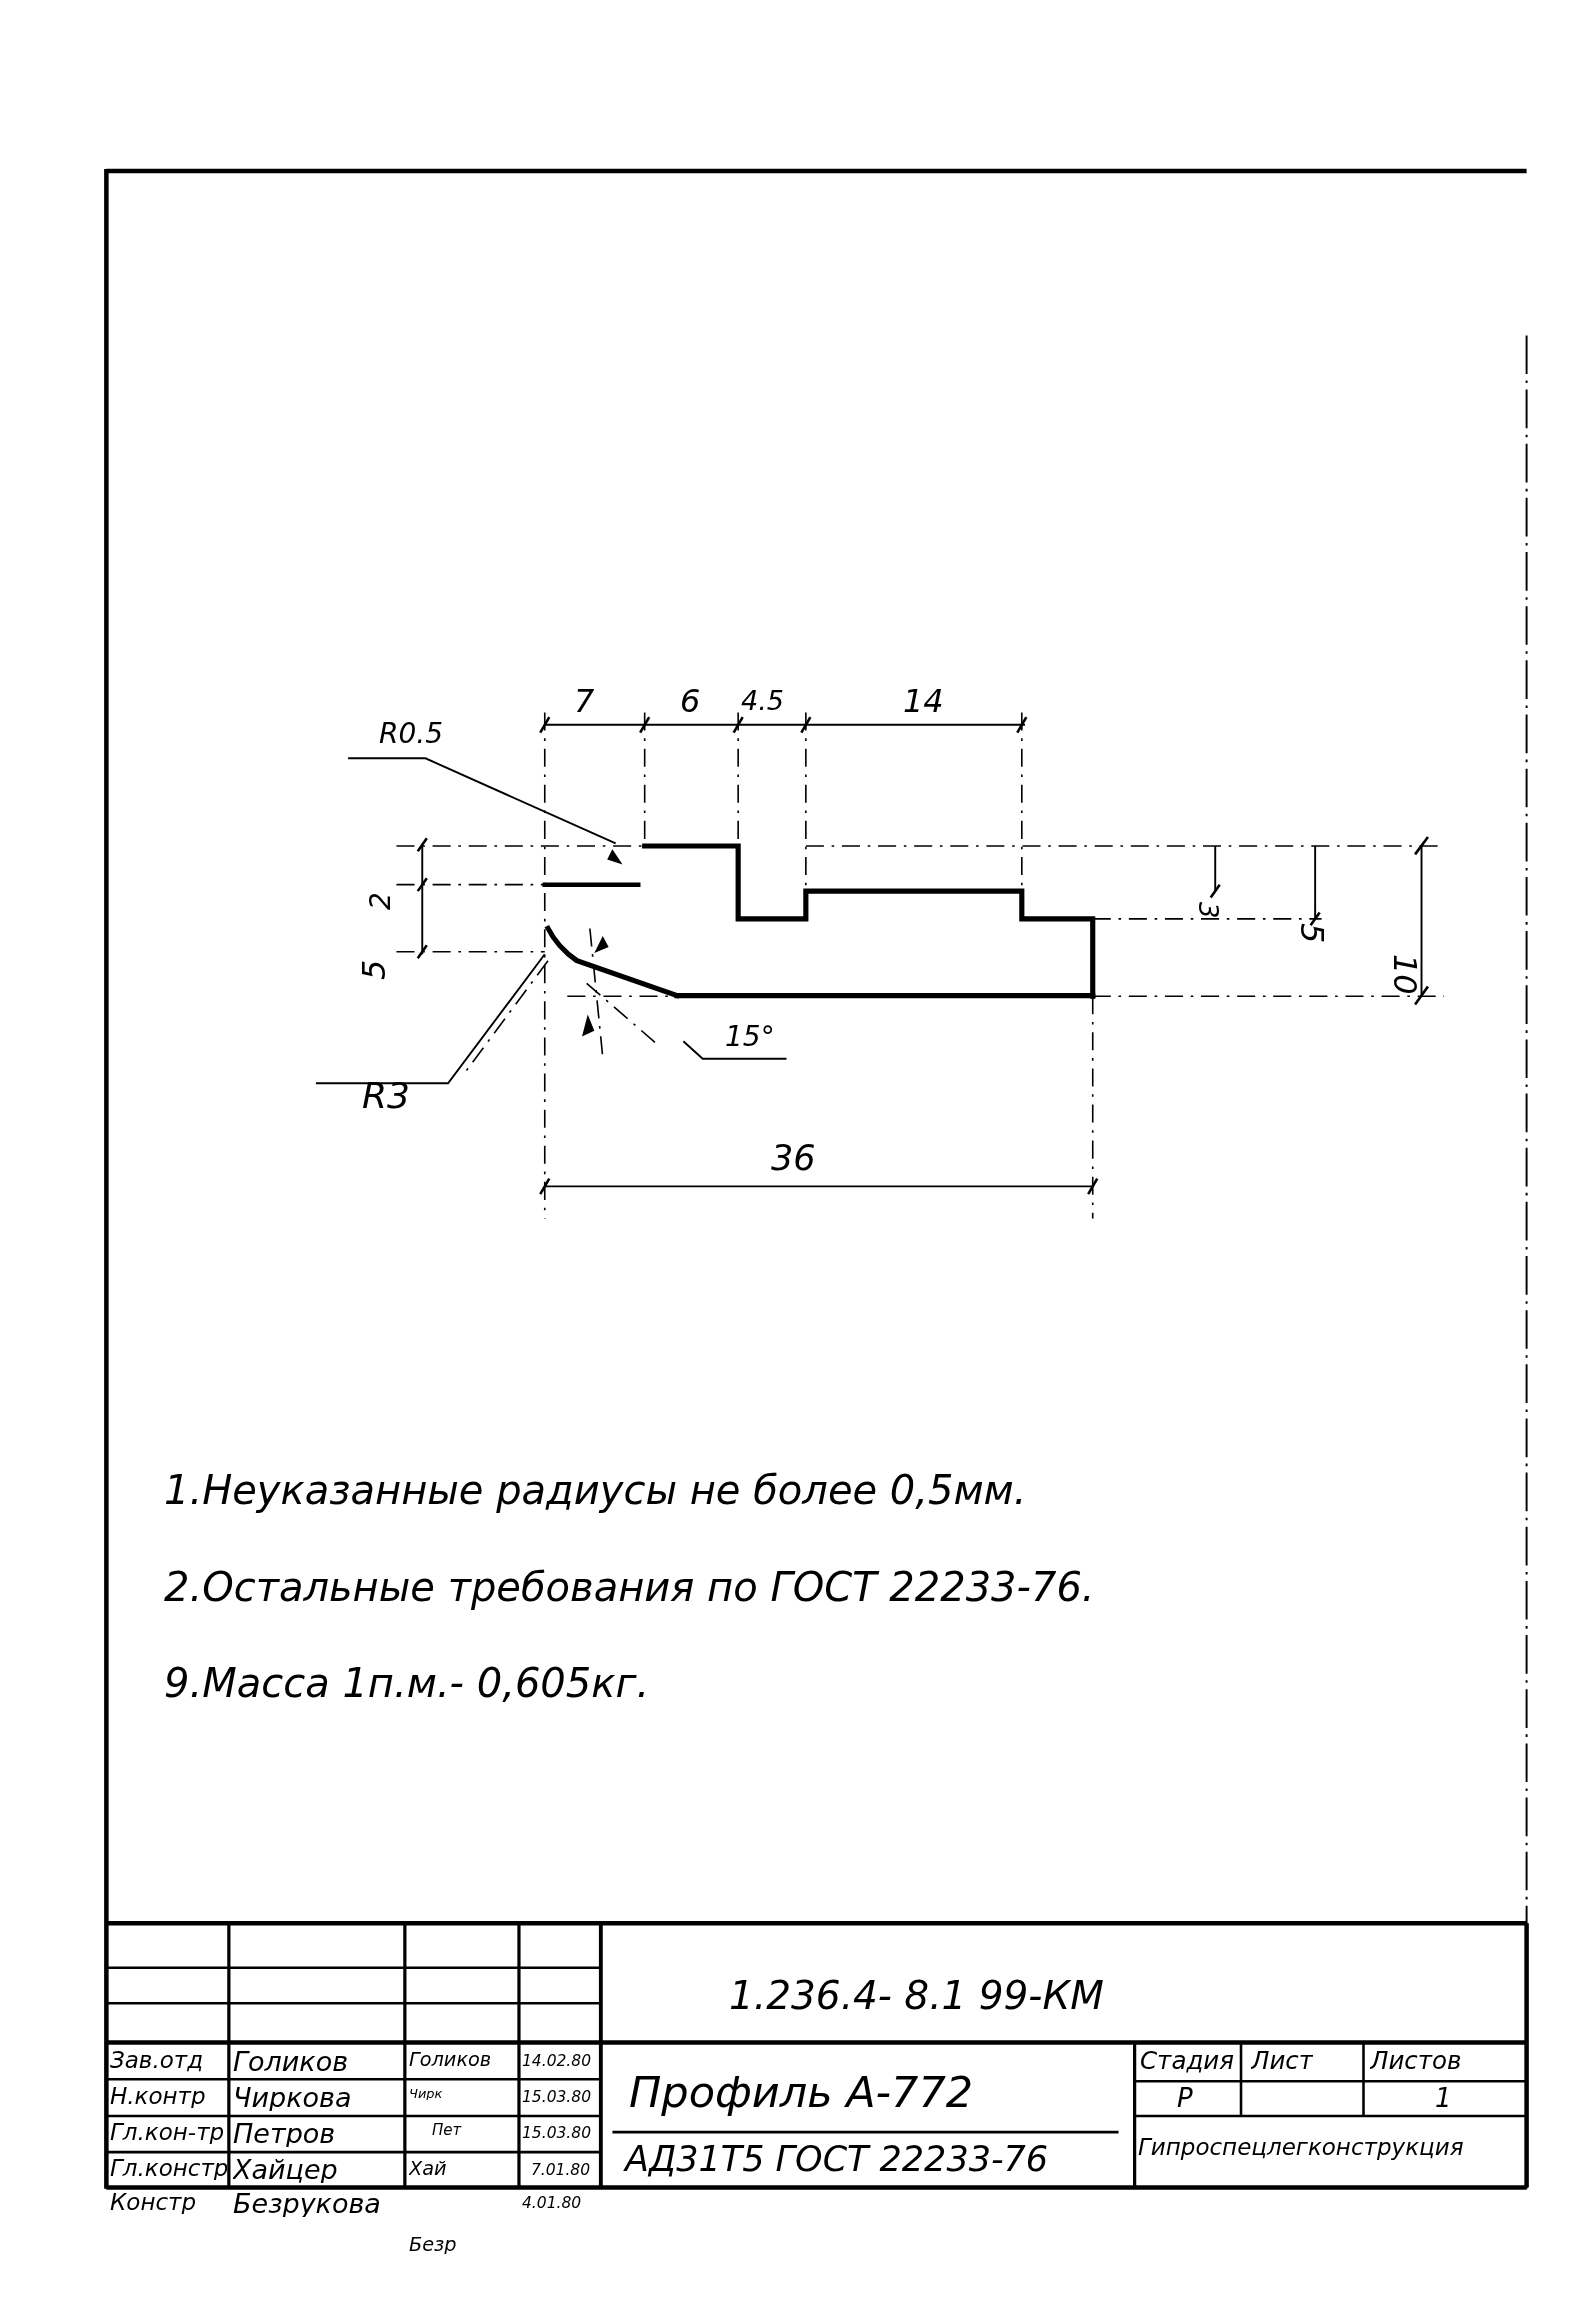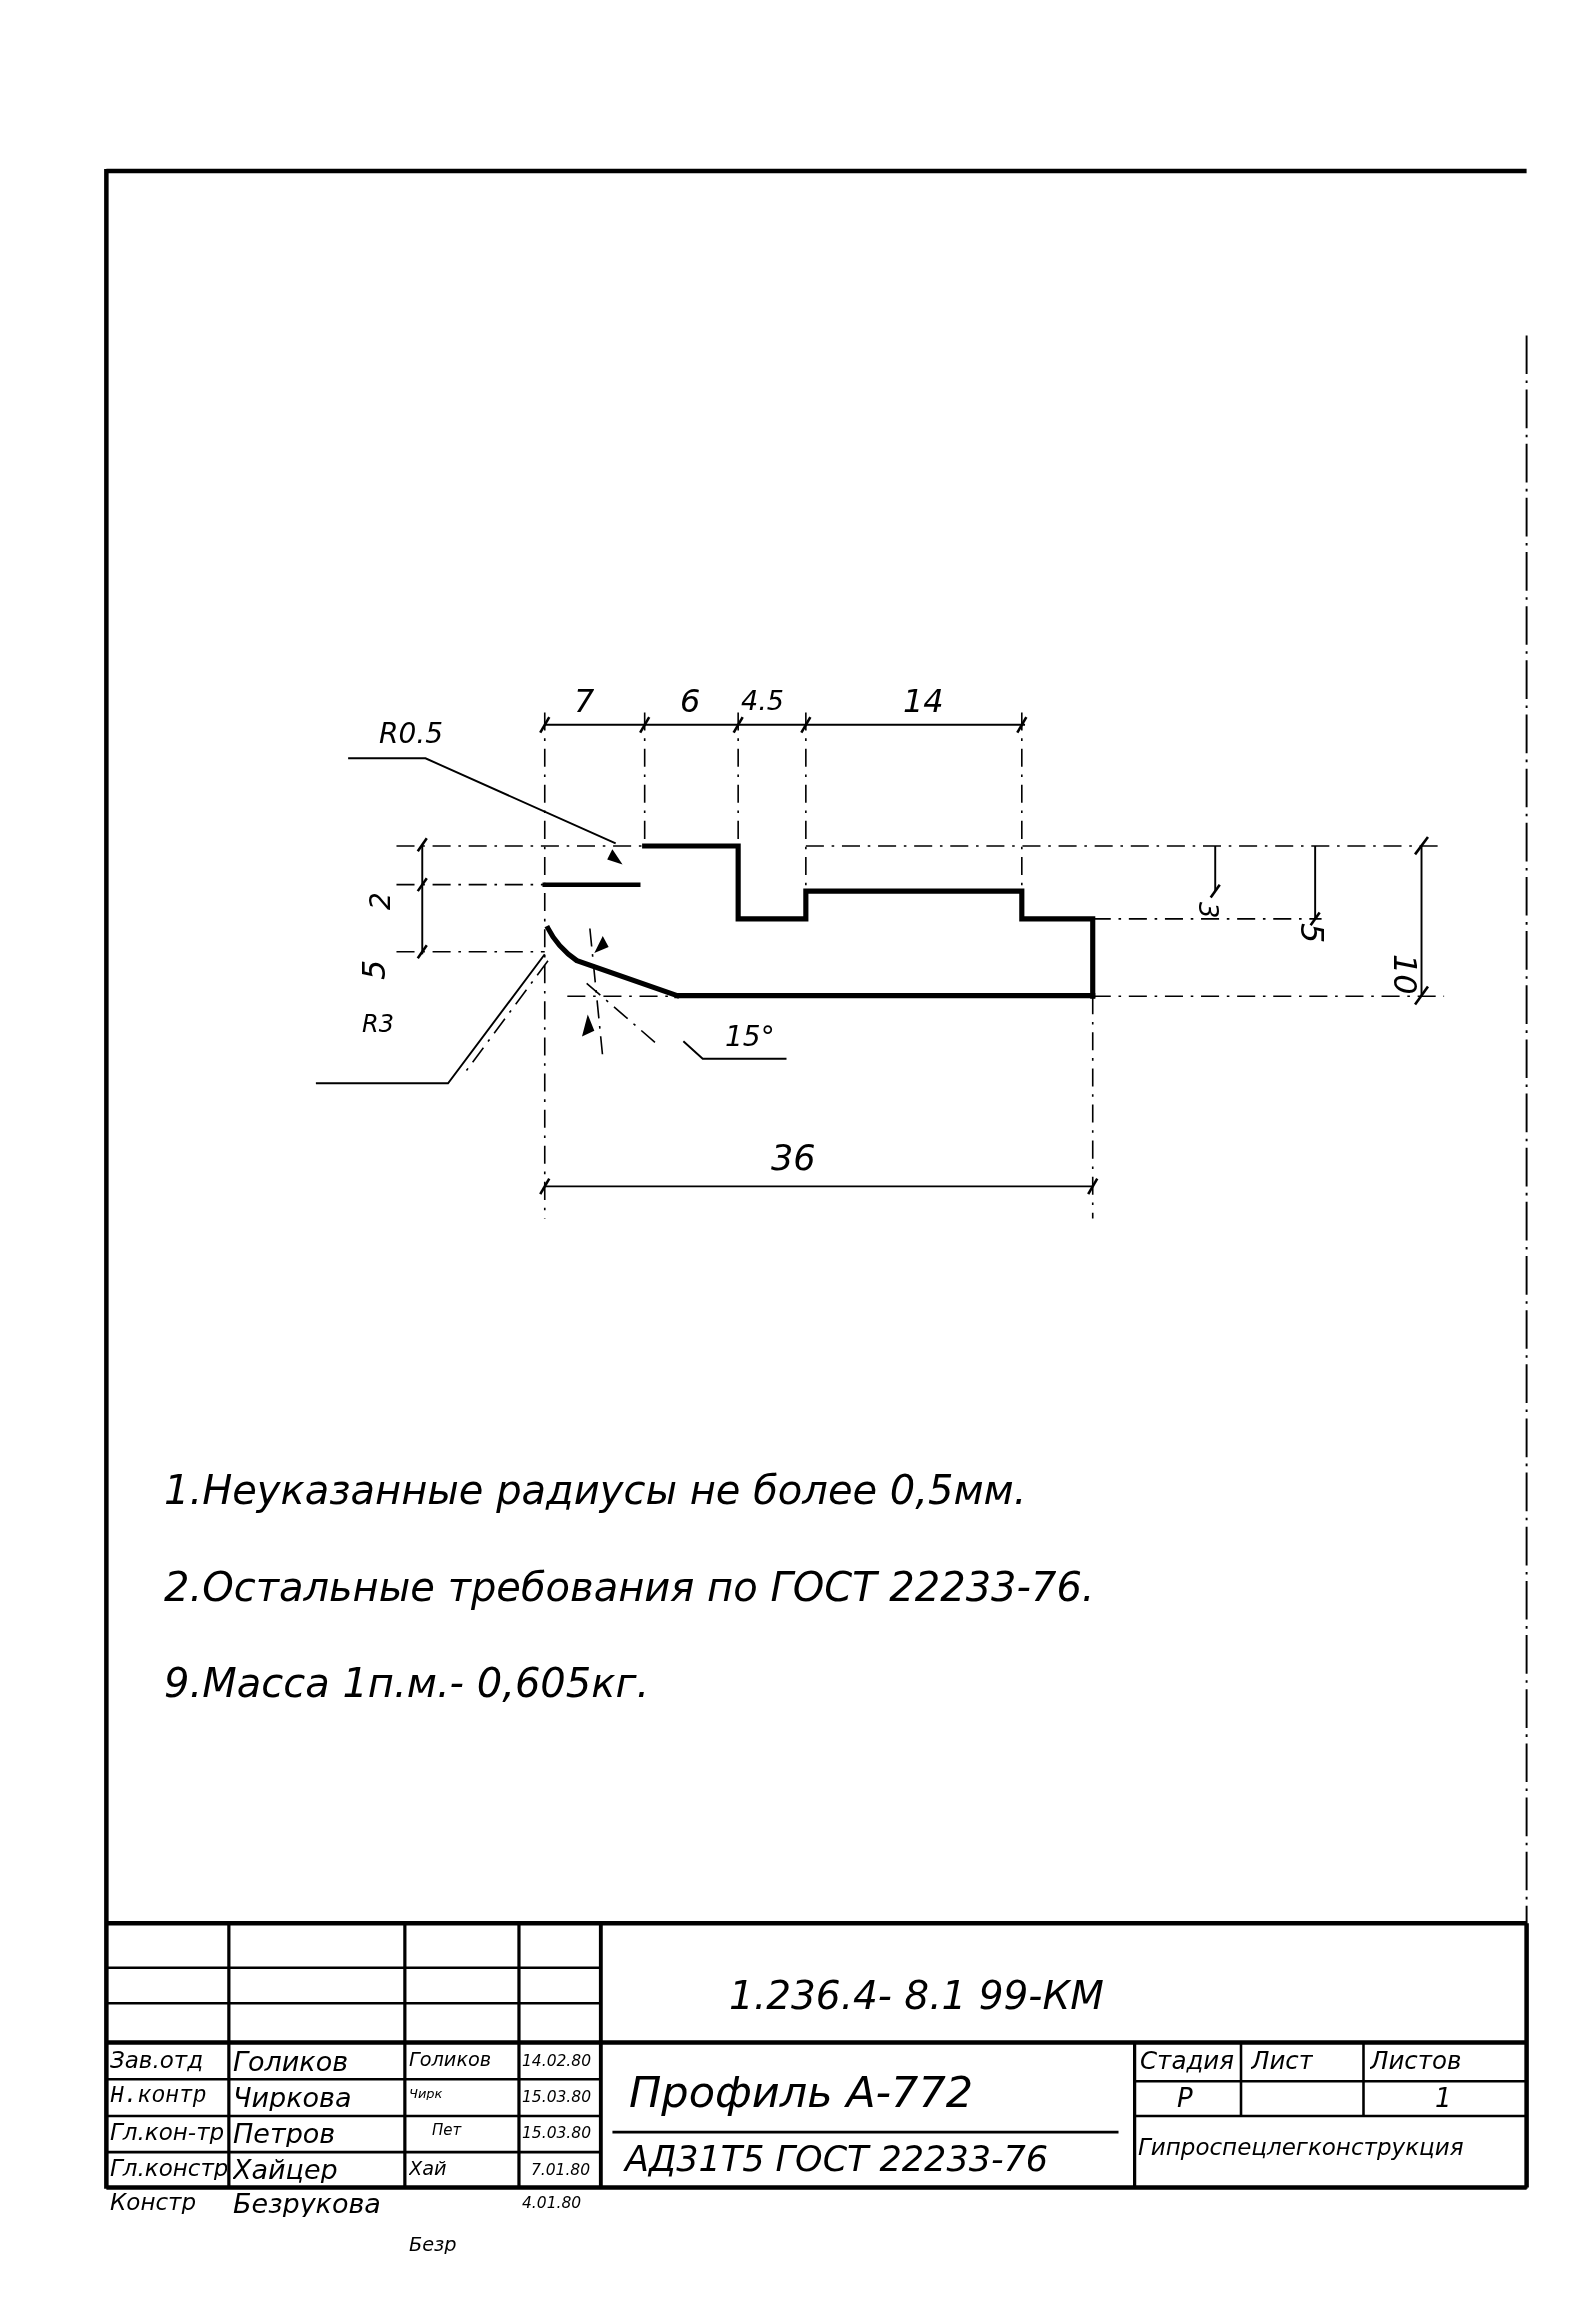--- a/index.html
+++ b/index.html
@@ -94,21 +94,21 @@
   <span class="hand" style="left:574px; top:682px; font-size:32px;">7</span>
   <span class="hand" style="left:680px; top:682px; font-size:32px;">6</span>
   <span class="hand" style="left:741px; top:685px; font-size:27px;">4.5</span>
   <span class="hand" style="left:903px; top:682px; font-size:32px;">14</span>
   <span class="hand" style="left:771px; top:1138px; font-size:35px;text-align:right;">36</span>
   <span class="hand" style="left:397px; top:851px; font-size:28px; transform: rotate(-90deg) translate(-26px, 0);">2</span>
   <span class="hand" style="left:393px; top:916px; font-size:32px; transform: rotate(-90deg) translate(-26px, 0);">5</span>
   <span class="hand" style="left:1193px; top:872px; font-size:26px; transform: rotate(90deg);">3</span>
   <span class="hand" style="left:1293px; top:885px; font-size:32px; transform: rotate(90deg);">5</span>
   <span class="hand" style="left:1386px; top:916px; font-size:32px; transform: rotate(90deg);">10</span>
-  <span class="hand" style="left:362px; top:1010px; font-size:24px;">R3</span>
+  <span class="hand" style="left:362px; top:1075px; font-size:36px;">R3</span>
   <span class="hand" style="left:725px; top:1020px; font-size:28px;">15°</span>
 
   
   <div>
     <span class="hand" style="left:164px; top:1467px; font-size:40px;">1.Неуказанные  радиусы не более 0,5мм.</span>
     <span class="hand" style="left:164px; top:1564px; font-size:40px;">2.Остальные  требования по ГОСТ 22233-76.</span>
     <span class="hand" style="left:164px; top:1660px; font-size:40px;">9.Масса 1п.м.- 0,605кг.</span>
   </div>
 
   
@@ -152,21 +152,21 @@
     <span class="tb-cell" style="left:1296px; top:2085px; font-size:26px;"></span>
     <span class="tb-cell" style="left:1435px; top:2085px; font-size:26px;">1</span>
 
     <div>
       <span class="tb-cell" style="left:110px; top:2049px; font-size:23px; width:117px;">Зав.отд</span>
       <span class="tb-cell" style="left:233px; top:2048px; font-size:27px; width:169px;">Голиков</span>
       <span class="tb-cell" style="left:409px; top:2050px; font-size:19.3px; width:108px;">Голиков</span>
       <span class="tb-cell" style="left:522px; top:2054px; font-size:15.5px; width:77px;">14.02.80</span>
     </div>
     <div>
-      <span class="tb-cell" style="left:110px; top:2085px; font-size:23px; width:117px;font-family:Liberation Mono, monospace;">Н.контр</span>
+      <span class="tb-cell" style="left:110px; top:2085px; font-size:23px; width:117px;">Н.контр</span>
       <span class="tb-cell" style="left:233px; top:2084px; font-size:27px; width:169px;">Чиркова</span>
       <span class="tb-cell" style="left:409px; top:2087px; font-size:13px; width:108px;">Чирк</span>
       <span class="tb-cell" style="left:522px; top:2090px; font-size:15.5px; width:77px;">15.03.80</span>
     </div>
     <div>
       <span class="tb-cell" style="left:110px; top:2121px; font-size:23px; width:117px;">Гл.кон-тр</span>
       <span class="tb-cell" style="left:233px; top:2120px; font-size:27px; width:169px;">Петров</span>
       <span class="tb-cell" style="left:432px; top:2123px; font-size:15px; width:108px;">Пет</span>
       <span class="tb-cell" style="left:522px; top:2126px; font-size:15.5px; width:77px;">15.03.80</span>
     </div>

